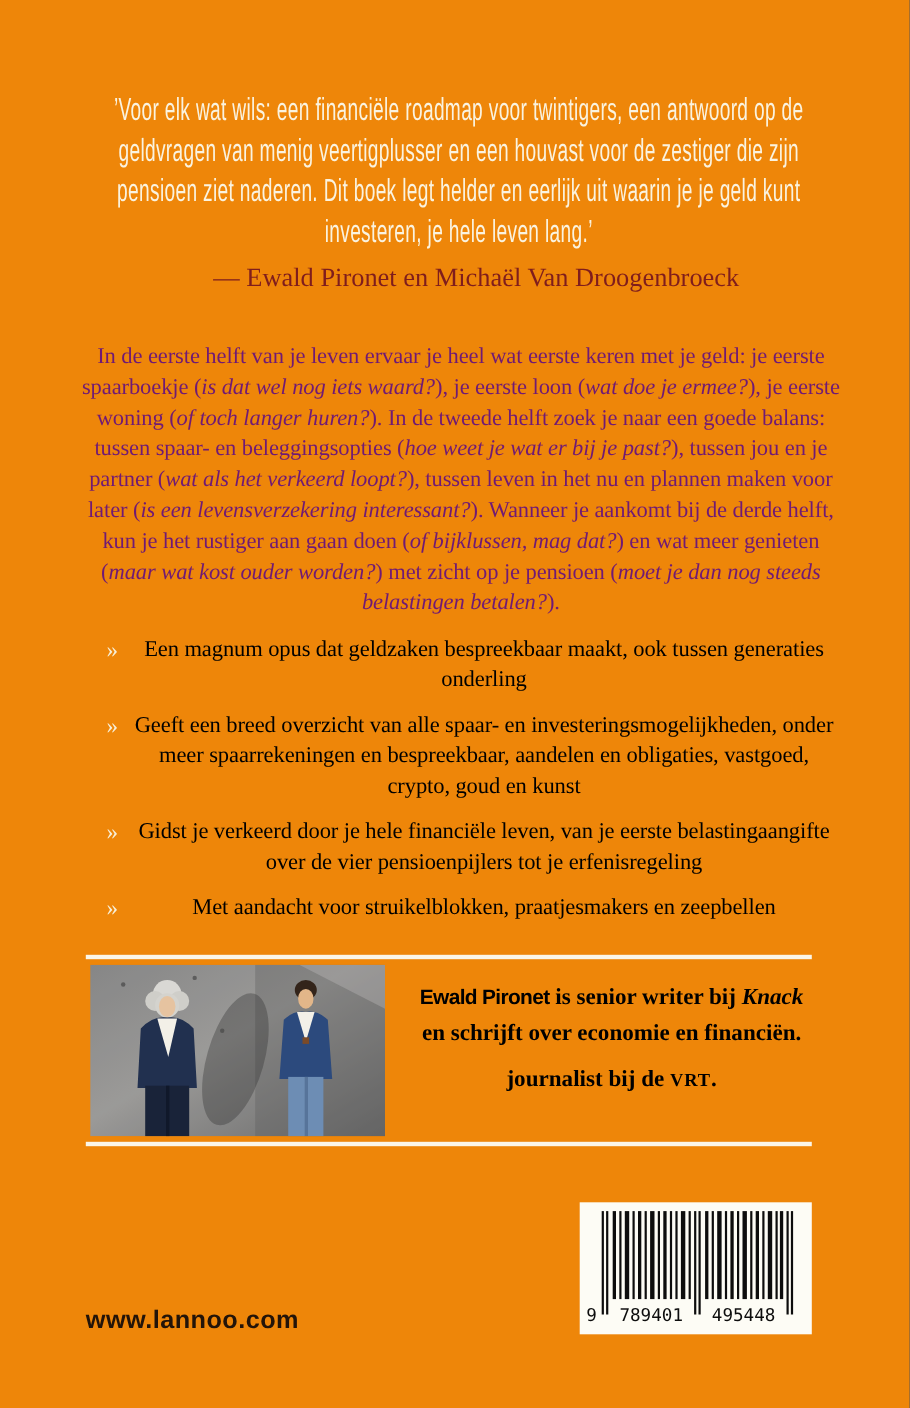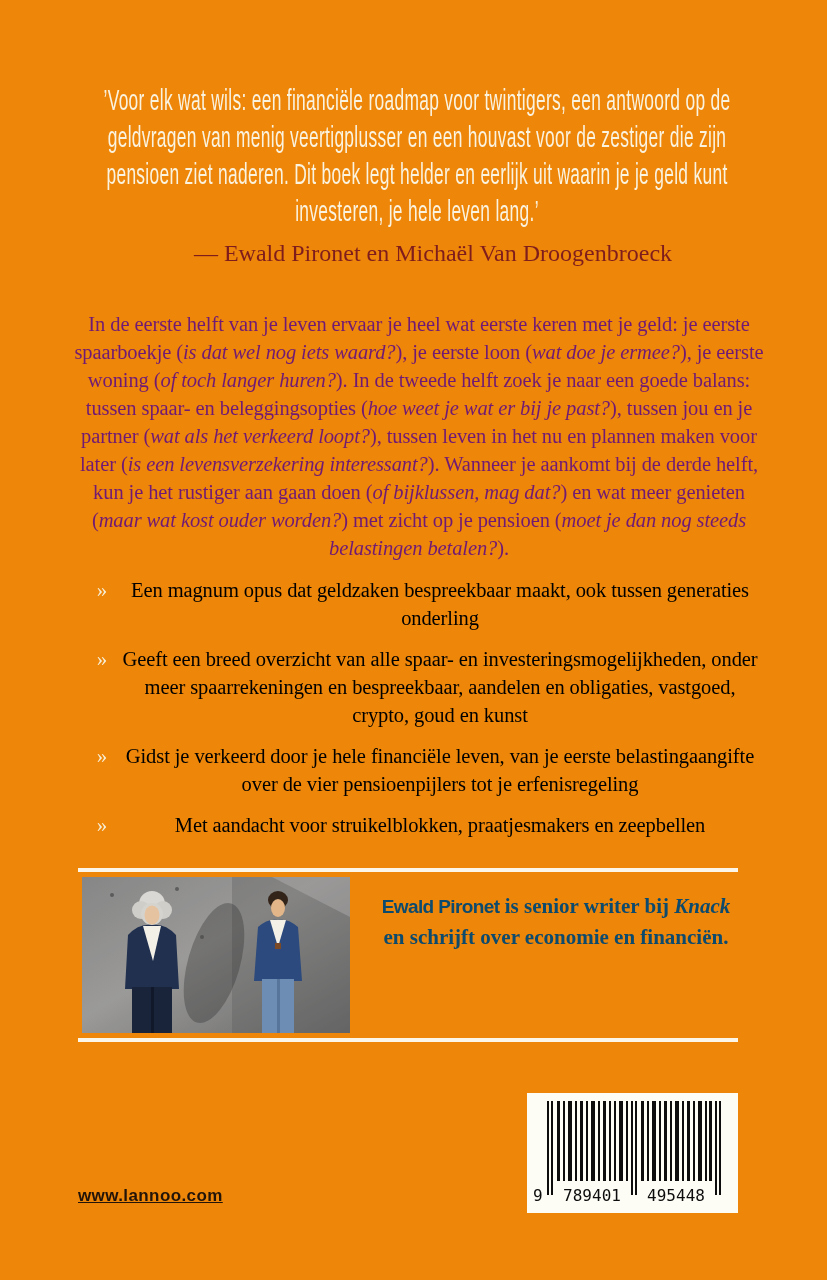--- a/index.html
+++ b/index.html
@@ -56,41 +56,40 @@
 
   
   .authors { position:absolute; left:78px; top:868px; width:660px; }
   .rule { height:4px; background:#FBF6E8; }
   .authors-row { display:flex; margin:5px 0; height:156px; }
   .photo-box { flex:none; width:268px; height:156px; margin-left:4px; }
   .bios {
     margin-left:24px; padding-top:14px;
     font-weight:700;
     font-size:21px; line-height:30px;
-    color:#0c4a6e;
+    color:#000000;
     width:364px;
   }
   .bio { margin-bottom:12px; }
   .bio-line { white-space:nowrap; }
   .seg-name {
     font-family:"Liberation Sans", sans-serif;
     font-weight:700;
     font-size:19px;
     letter-spacing:-0.6px;
   }
   .seg-smallcaps { font-size:0.8em; letter-spacing:0.8px; }
 
   
   .website {
     position:absolute; left:78px; top:1186px;
     font-family:"Liberation Sans", sans-serif;
-    font-weight:700; font-size:17px;
+    font-weight:700; font-size:23px;
     letter-spacing:0.4px;
     color:#231409;
-    text-decoration:underline;
   }
   .barcode-box {
     position:absolute; left:527px; top:1093px;
     width:211px; height:120px;
     background:#FDFCF5;
   }
   .barcode-box svg { display:block; }
   .bc-digit {
     font-family:"DejaVu Sans Mono", monospace;
     font-size:16px; fill:#0D0D0D;
@@ -175,20 +174,21 @@
             <rect x="195" y="102" width="3" height="54" fill="#57749a"></rect>
           </g>
         </svg>
       </div>
       <div class="bios">
         <div class="bio">
             <div class="bio-line"><span class="seg-name">Ewald Pironet</span><span> is senior writer bij </span><span class="seg-italic">Knack</span></div>
             <div class="bio-line"><span>en schrijft over economie en financiën.</span></div>
           </div>
         <div class="bio">
+            <div class="bio-line"><span>journalist bij de </span><span class="seg-smallcaps">VRT</span><span>.</span></div>
           </div>
       </div>
     </div>
     <div class="rule"></div>
   </div>
 
   <div class="website">www.lannoo.com</div>
 
   <div class="barcode-box">
     <svg width="211" height="120" viewBox="0 0 211 120" xmlns="http://www.w3.org/2000/svg">

